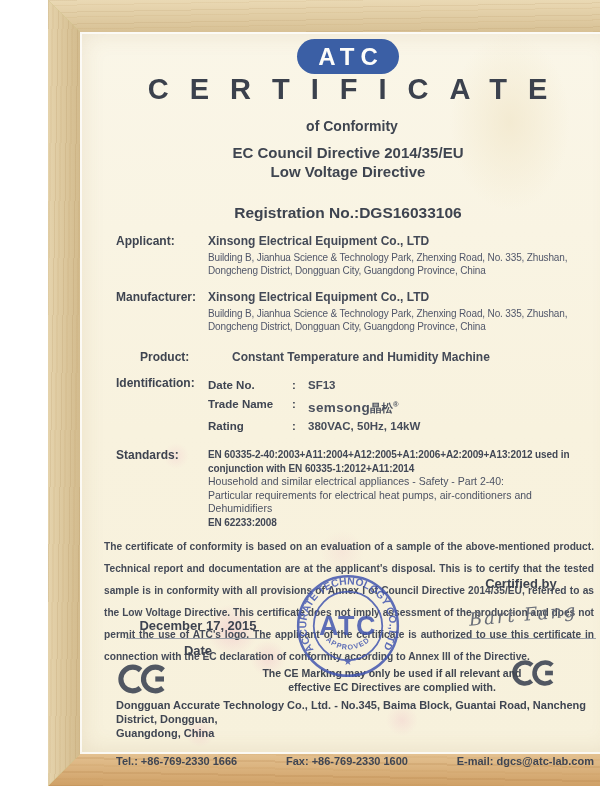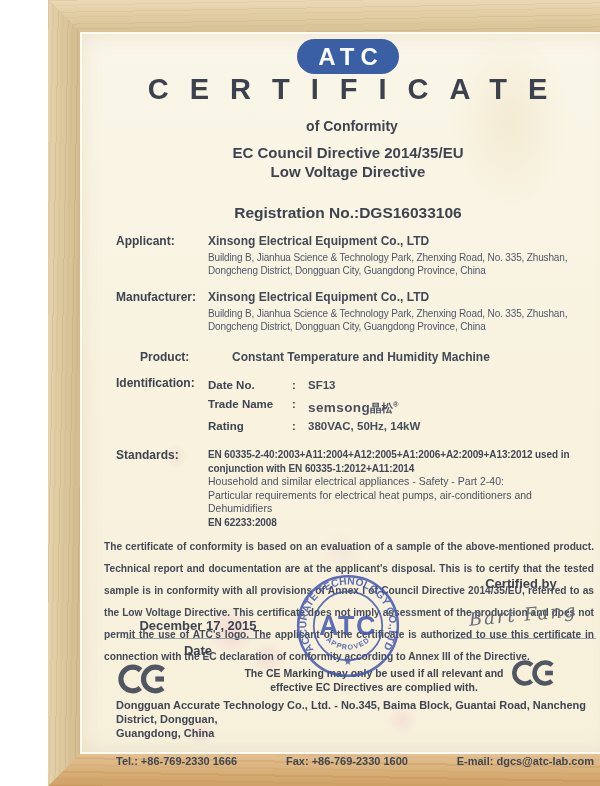--- a/index.html
+++ b/index.html
@@ -82,21 +82,21 @@
   .certified{left:376px;top:544px;width:130px;text-align:center;font-size:13px;font-weight:bold;color:#3d4350;}
   .signature{left:368px;top:572px;width:150px;text-align:center;
     font-family:"DejaVu Serif",serif;font-style:italic;font-size:18px;color:#686d78;
     letter-spacing:2px;transform:rotate(-5deg);}
   .sig-line{left:370px;top:606px;width:146px;border-top:1.5px solid #9aa0a8;height:0;}
   .date-value{left:48px;top:586px;width:140px;text-align:center;font-size:13px;font-weight:bold;color:#3d4350;}
   .date-line{left:46px;top:606px;width:144px;border-top:1.5px solid #9aa0a8;height:0;}
   .date-label{left:46px;top:611px;width:144px;text-align:center;font-size:13px;font-weight:bold;color:#3d4350;}
   .ce-left{left:38px;top:628px;}
   .ce-right{left:432px;top:624px;}
-  .ce-note{left:158px;top:635px;width:272px;text-align:center;font-size:10.5px;font-weight:bold;
+  .ce-note{left:176px;top:635px;width:272px;text-align:center;font-size:10.5px;font-weight:bold;
     color:#3f4550;line-height:13.5px;white-space:pre-line;}
   .stamp{left:214px;top:540px;width:108px;height:108px;opacity:.85;pointer-events:none;z-index:3;}
   .footer-address{left:36px;top:666px;width:478px;font-size:11px;font-weight:bold;color:#3f4552;
     line-height:14px;white-space:pre-line;}
   .footer-contacts{left:36px;top:723px;width:478px;display:flex;justify-content:space-between;
     font-size:11px;font-weight:bold;color:#3f4552;}
 </style>
 </head>
 <body>
 

